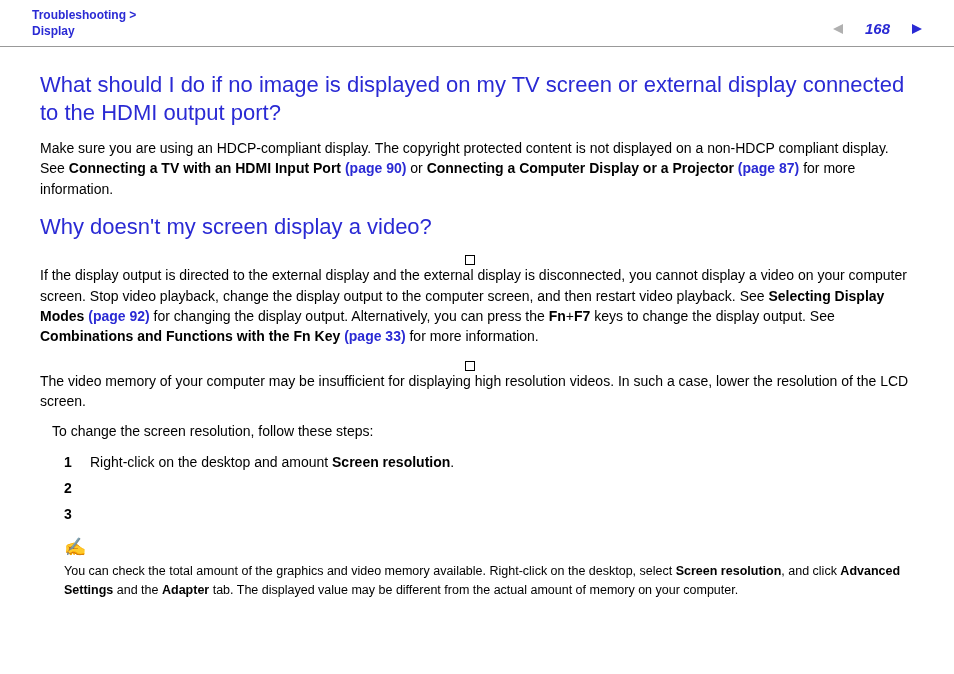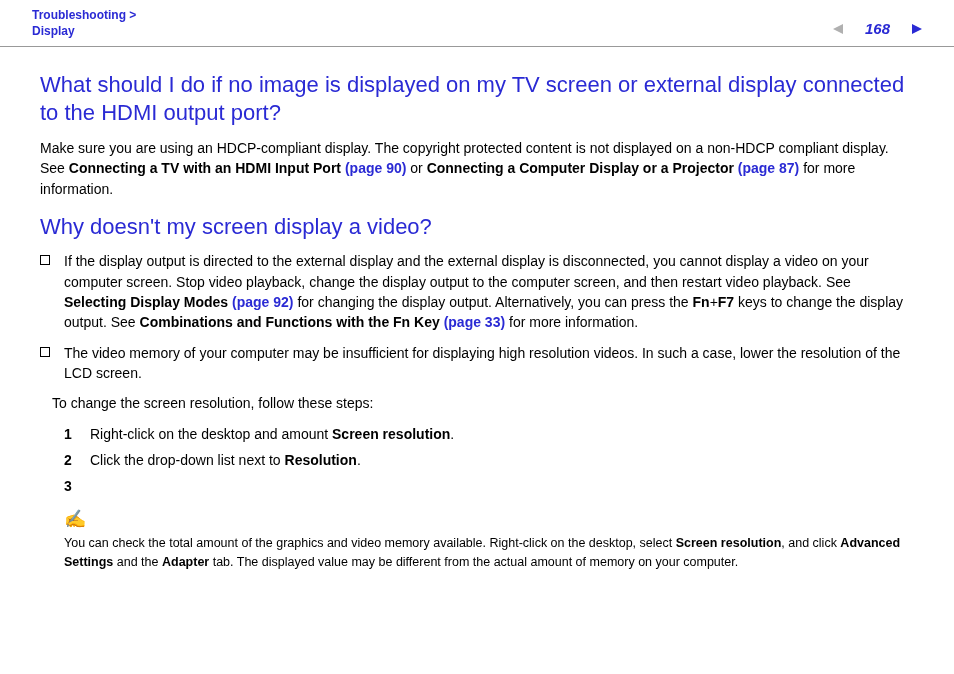--- a/index.html
+++ b/index.html
@@ -59,22 +59,23 @@
       margin-bottom: 14px;
     }
     .bold-link { font-weight: bold; }
     .page-ref { color: #2a2ad4; font-weight: bold; }
     .bullet-list {
       margin-left: 0;
       margin-bottom: 10px;
     }
     .bullet-item {
       display: flex;
-      align-items: flex-start;
+      align-items: center;
       margin-bottom: 10px;
+      flex-direction: column;
     }
     .bullet-mark {
       width: 10px; height: 10px;
       border: 1.5px solid #000;
       flex-shrink: 0;
       margin-top: 4px;
       margin-right: 14px;
     }
     .bullet-text { flex: 1; }
     .sub-para {
@@ -147,21 +148,20 @@
 
   <p class="sub-para">To change the screen resolution, follow these steps:</p>
 
   <div class="num-list">
     <div class="num-item">
       <span class="num-mark">1</span>
       <span><span>Right-click on the desktop and amount </span><span class="note-bold">Screen resolution</span><span>.</span></span>
     </div>
     <div class="num-item">
       <span class="num-mark">2</span>
-      <span><span>Click the drop-down list next to </span><span class="note-bold">Resolution</span><span>.</span></span>
     </div>
     <div class="num-item">
       <span class="num-mark">3</span>
     </div>
   </div>
 
   <div class="note-block">
     <span class="note-icon">✍</span>
     <span><span>You can check the total amount of the graphics and video memory available. Right-click on the desktop, select </span><span class="note-bold">Screen resolution</span><span>, and click </span><span class="note-bold">Advanced Settings</span><span> and the </span><span class="note-bold">Adapter</span><span> tab. The displayed value may be different from the actual amount of memory on your computer.</span></span>
   </div>

